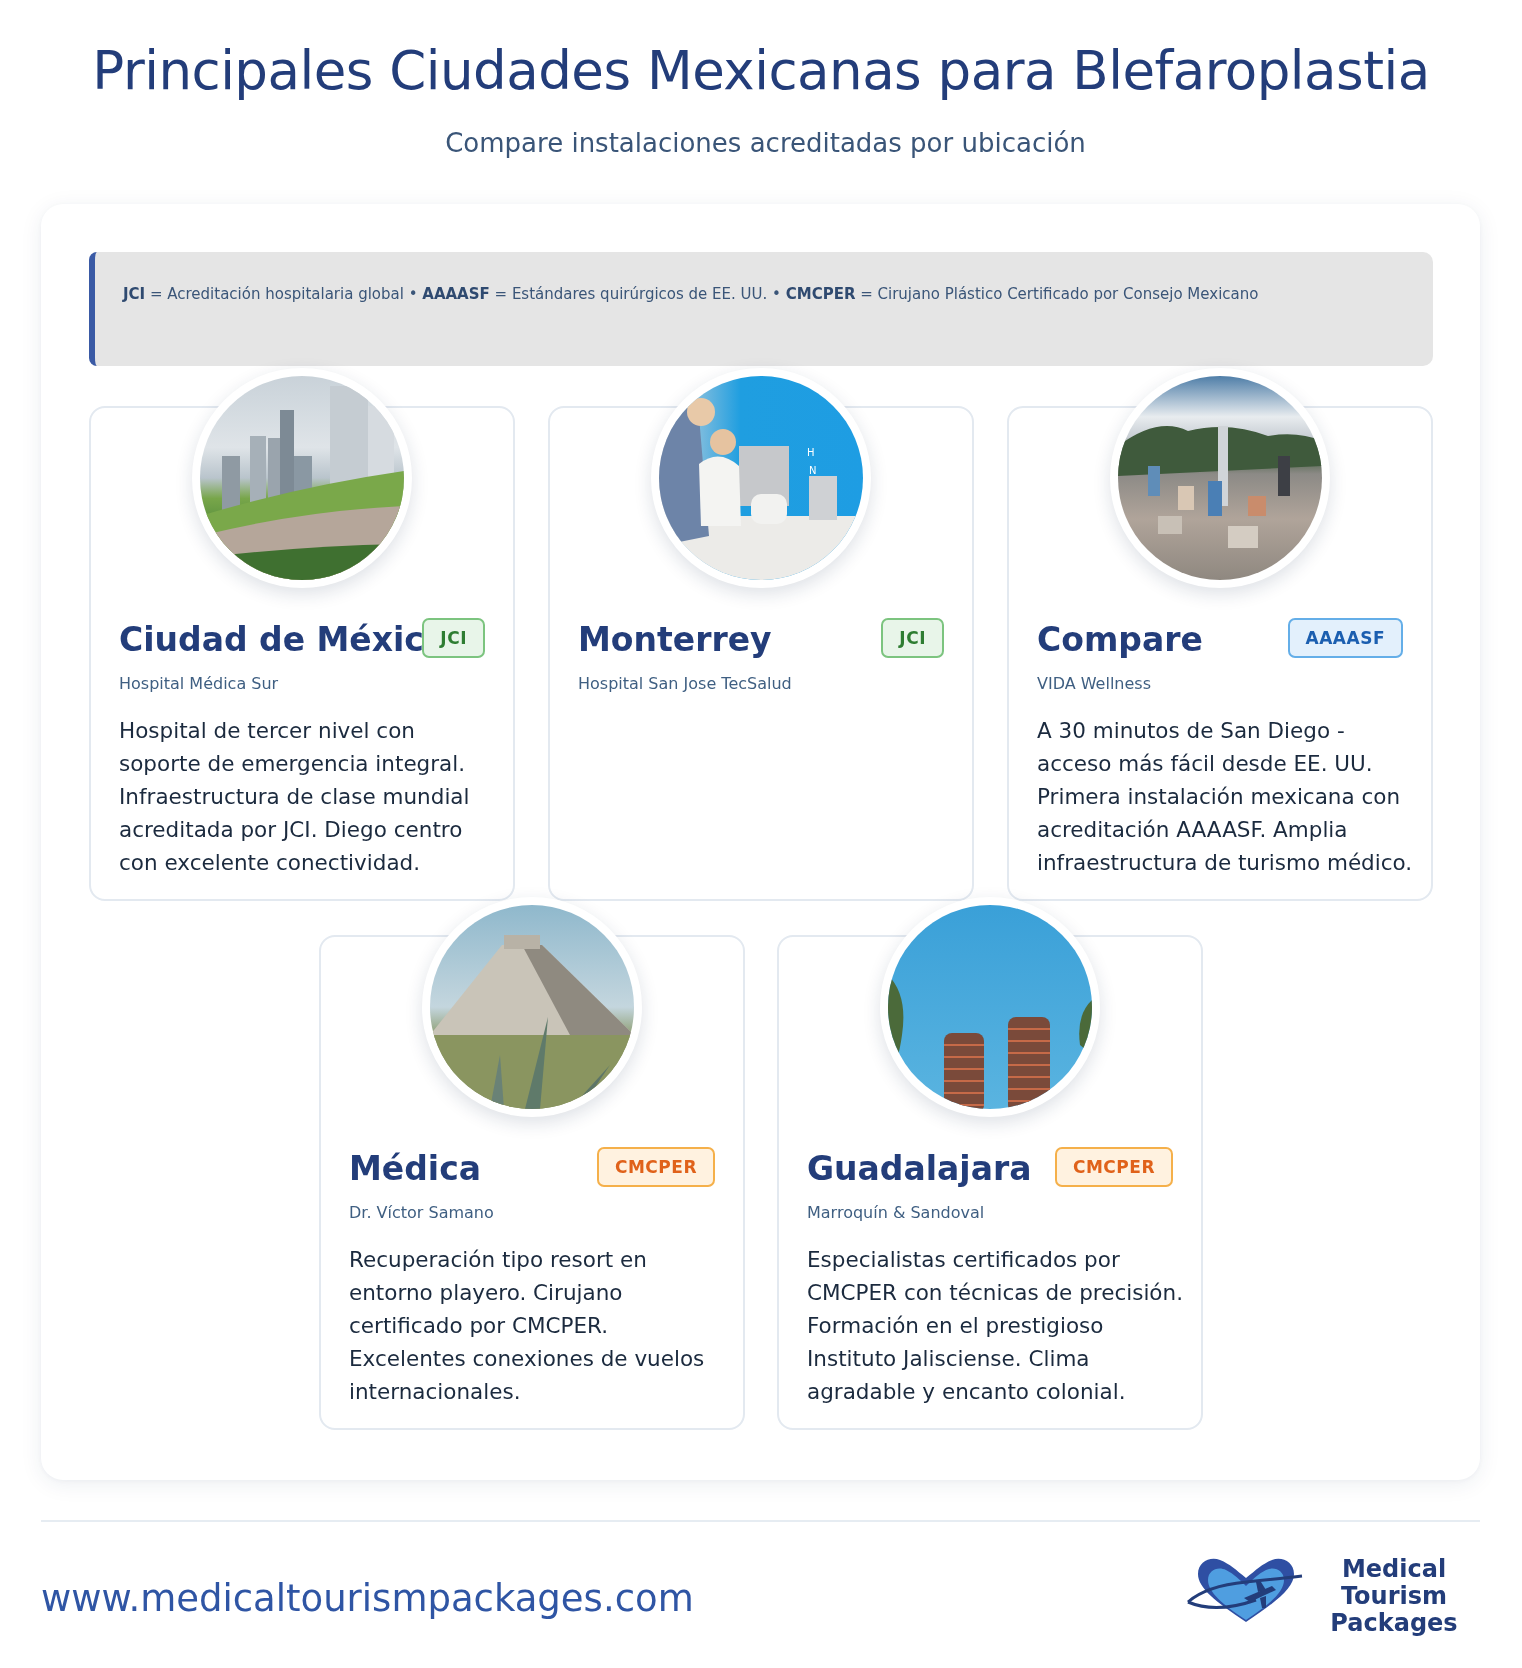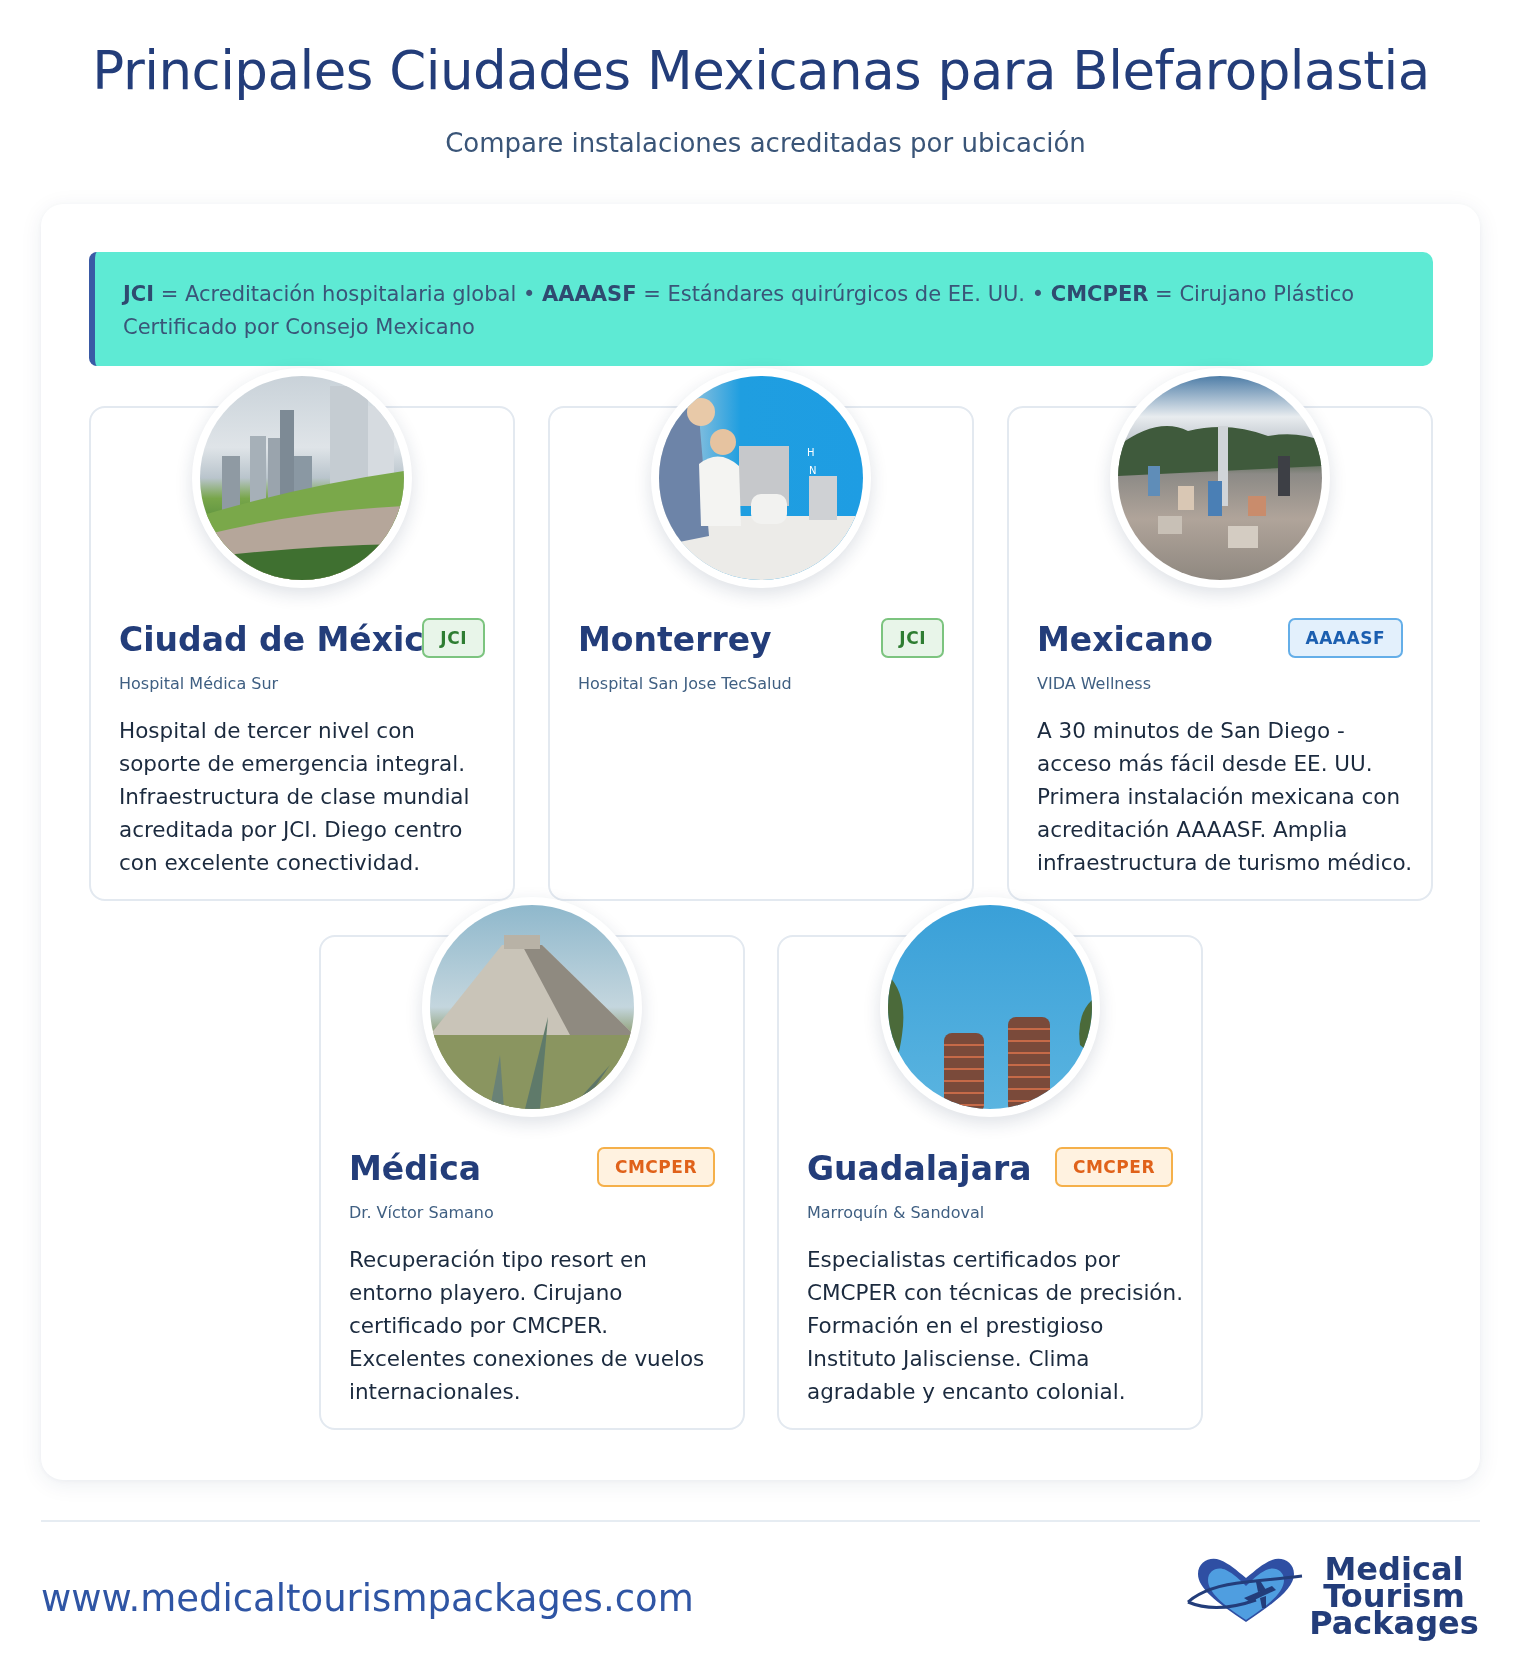--- a/index.html
+++ b/index.html
@@ -17,23 +17,23 @@
   }
 
   .container {
     position: absolute; left: 41px; top: 204px; width: 1439px; height: 1276px;
     background: #ffffff; border-radius: 22px;
     box-shadow: 0 4px 22px rgba(30, 50, 90, 0.08), 0 1px 4px rgba(30,50,90,0.04);
   }
 
   .legend {
     position: absolute; left: 48px; top: 48px; width: 1344px; height: 114px;
-    background: #5eead4; border-left: 6px solid #3a5aa5; border-radius: 8px 10px 10px 8px;
+    background: #e5e5e5; border-left: 6px solid #3a5aa5; border-radius: 8px 10px 10px 8px;
     padding: 26px 26px 0 28px;
-    font-size: 21px; line-height: 33px; color: #3a5578;
+    font-size: 15px; line-height: 33px; color: #3a5578;
   }
   .legend b { color: #2f4a70; font-weight: bold; }
 
   .card {
     position: absolute; width: 426px; height: 495px;
     background: #ffffff; border: 2px solid #e3e9f0; border-radius: 16px;
   }
   .circle {
     position: absolute; width: 220px; height: 220px; left: 101px; top: -40px;
     border-radius: 50%; background: #ffffff; padding: 8px;
@@ -66,21 +66,21 @@
     position: absolute; left: 41px; top: 1520px; width: 1439px; height: 2px; background: #e6ecf2;
   }
   .footer-url {
     position: absolute; left: 41px; top: 1577px; font-size: 37px; color: #2f55a4;
   }
   .logo {
     position: absolute; left: 1186px; top: 1556px; width: 300px; height: 70px;
   }
   .logo-text {
     position: absolute; left: 118px; top: 0; width: 180px; text-align: center;
-    font-size: 32px; line-height: 27px; font-weight: bold; color: #233d7a;
+    font-size: 24px; line-height: 27px; font-weight: bold; color: #233d7a;
   }
 </style>
 </head>
 <body>
 
 <h1 class="page-title">Principales Ciudades Mexicanas para Blefaroplastia</h1>
 <div class="page-subtitle">Compare instalaciones acreditadas por ubicación</div>
 
 <div class="container">
 
@@ -142,21 +142,21 @@
           <rect x="30" y="90" width="12" height="30" fill="#5f8db8"></rect>
           <rect x="90" y="105" width="14" height="35" fill="#4a7fb5"></rect>
           <rect x="160" y="80" width="12" height="40" fill="#3d3f45"></rect>
           <rect x="60" y="110" width="16" height="24" fill="#d9c7b4"></rect>
           <rect x="130" y="120" width="18" height="20" fill="#c98c6c"></rect>
           <rect x="40" y="140" width="24" height="18" fill="#c8c0b6"></rect>
           <rect x="110" y="150" width="30" height="22" fill="#d4ccc2"></rect>
         </svg>
       </div>
     </div>
-    <div class="card-title">Mexicano</div>
+    <div class="card-title">Compare</div>
     <div class="badge aaaasf">AAAASF</div>
     <div class="card-subtitle">VIDA Wellness</div>
     <div class="card-body">A 30 minutos de San Diego - acceso más fácil desde EE. UU. Primera instalación mexicana con acreditación AAAASF. Amplia infraestructura de turismo médico.</div>
   </div>
 
   <div class="card" style="left:278px; top:731px;">
     <div class="circle">
       <div class="img" style="background: linear-gradient(180deg, #8fb8cc 0%, #c4d6de 50%, #8a9a6a 65%, #7f8c58 100%);">
         <svg width="204" height="204" viewBox="0 0 204 204" style="position:absolute;left:0;top:0">
           <polygon points="0,130 72,40 112,40 204,130" fill="#c9c4b8"></polygon>

